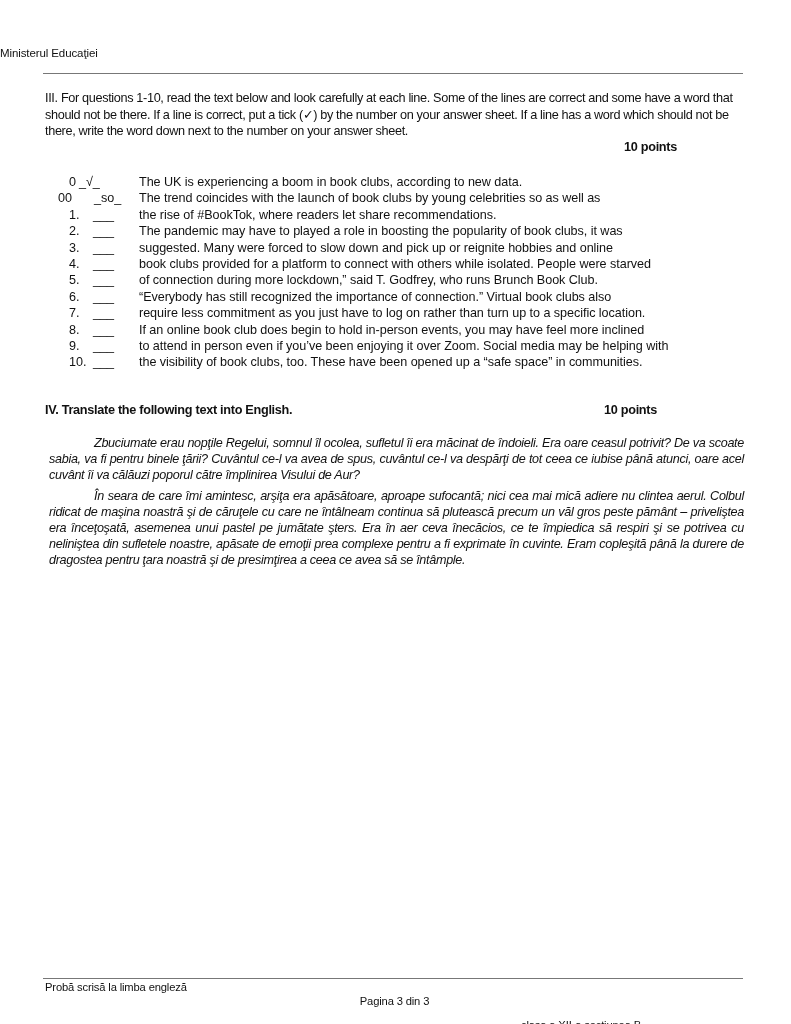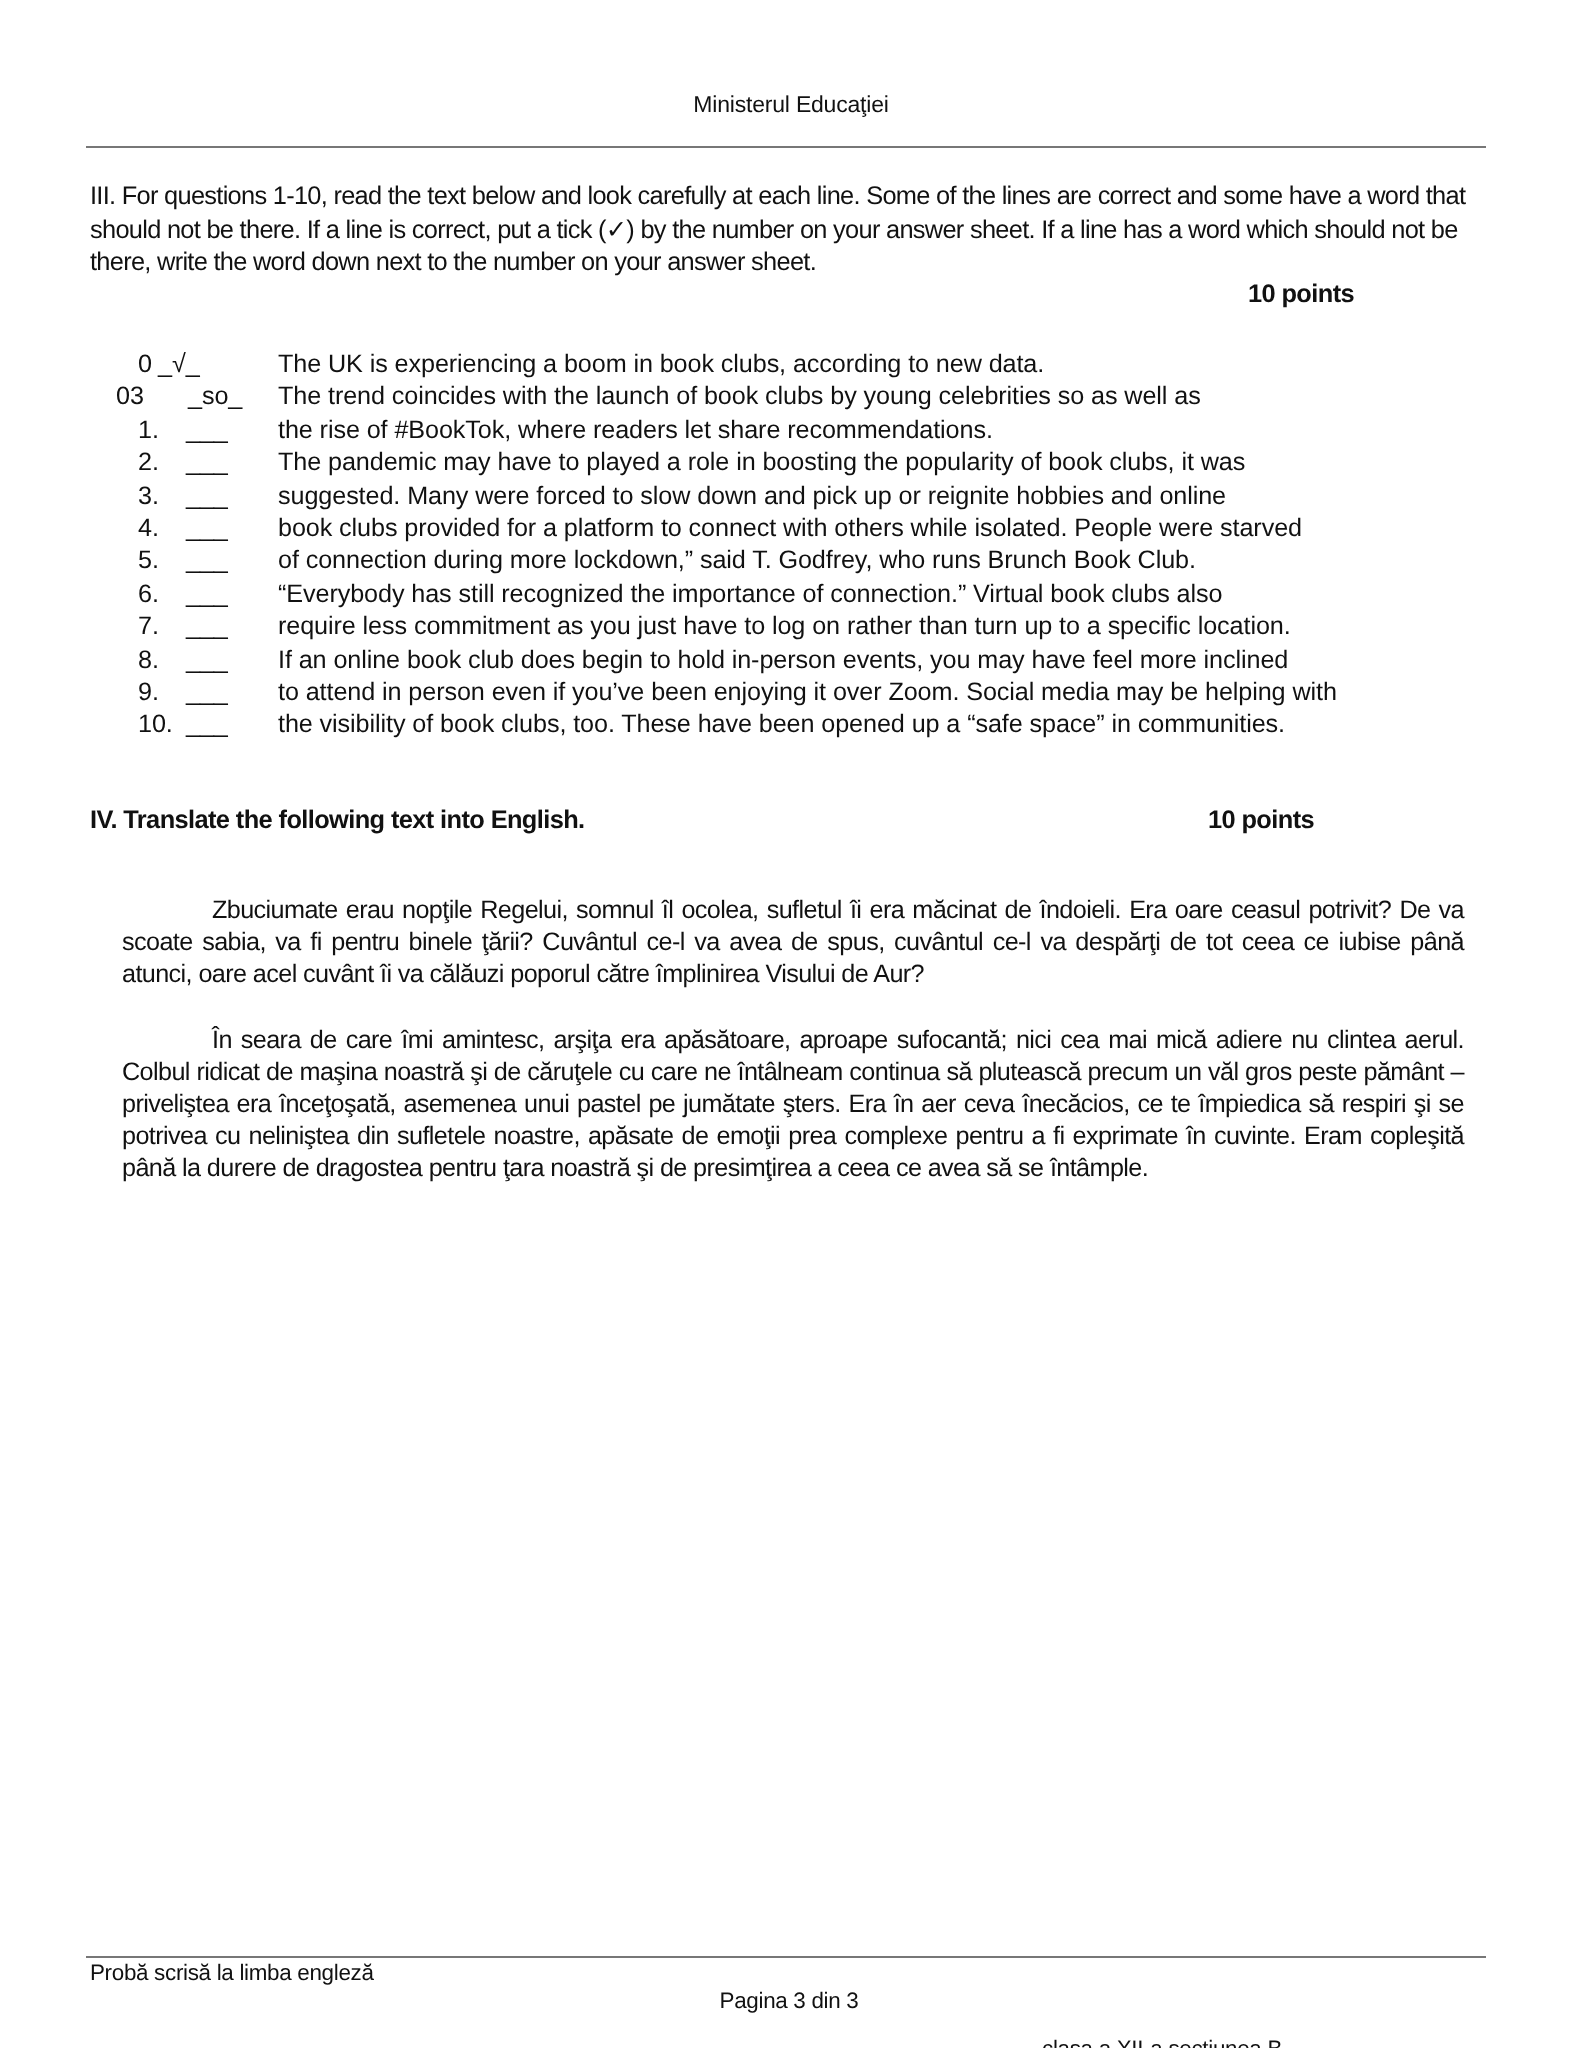--- a/index.html
+++ b/index.html
@@ -1,21 +1,21 @@
 <!DOCTYPE html>
 <html><head>
   <meta charset="utf-8">
   <style>
     html, body { margin: 0; padding: 0; background: #ffffff; }
     body {
       width: 791px; height: 1024px; position: relative; overflow: hidden;
       font-family: "Liberation Sans", sans-serif; color: #111;
     }
     .header-title {
-      position: absolute; top: 47px; left: 0; width: 791px; text-align: center;
+      position: absolute; top: 47px; left: 0; width: 791px; text-align: left;
       font-size: 11.5px; letter-spacing: -0.1px;
     }
     .hr-top { position: absolute; top: 73px; left: 43px; width: 700px; height: 0; border-top: 1.3px solid #777; }
     .instructions {
       position: absolute; top: 90px; left: 45px; width: 703px;
       font-size: 12.7px; font-weight: normal; line-height: 16.6px; letter-spacing: -0.35px;
     }
     .points-right {
       position: absolute; top: 140px; left: 624px; font-size: 12.7px; font-weight: bold; letter-spacing: -0.3px;
     }
@@ -27,21 +27,21 @@
     .sec4-title {
       position: absolute; top: 403px; left: 45px; font-size: 12.7px; font-weight: bold; letter-spacing: -0.3px;
     }
     .sec4-points {
       position: absolute; top: 403px; left: 604px; font-size: 12.7px; font-weight: bold; letter-spacing: -0.3px;
     }
     .translation {
       position: absolute; top: 431px; left: 45px; width: 703px;
       font-size: 12.6px; line-height: 16.2px; text-align: justify; letter-spacing: -0.3px;
     }
-    .translation p { margin: 16px; text-indent: 45px; }
+    .translation p { margin: 4px; text-indent: 45px; font-style: italic; }
     .hr-bottom { position: absolute; top: 978px; left: 43px; width: 700px; height: 0; border-top: 1.3px solid #777; }
     .footer-left { position: absolute; top: 981px; left: 45px; font-size: 11.2px; letter-spacing: -0.15px; text-align: center; }
     .footer-right { position: absolute; top: 981px; left: 521px; font-size: 11.2px; letter-spacing: -0.15px; margin-top: 38px; }
     .footer-page { position: absolute; top: 995px; left: 0; width: 789px; text-align: center; font-size: 11.2px; letter-spacing: -0.15px; }
   </style>
 </head>
 <body>
 
 <div class="header-title">Ministerul Educaţiei</div>
 <div class="hr-top"></div>
@@ -49,21 +49,21 @@
 <div class="instructions">III. For questions 1-10, read the text below and look carefully at each line. Some of the lines are correct and some have a word that should not be there. If a line is correct, put a tick (✓) by the number on your answer sheet. If a line has a word which should not be there, write the word down next to the number on your answer sheet.</div>
 <div class="points-right">10 points</div>
 
 <div class="lines">
   <div class="line-row" style="top:0px">
     <span class="line-num">0</span>
     <span class="line-blank" style="left:79px">_√_</span>
     <span class="line-text">The UK is experiencing a boom in book clubs, according to new data.</span>
   </div>
   <div class="line-row" style="top:16px">
-    <span class="line-num" style="left:58px">03</span>
+    <span class="line-num" style="left:58px">00</span>
     <span class="line-blank" style="left:94px">_so_</span>
     <span class="line-text">The trend coincides with the launch of book clubs by young celebrities so as well as</span>
   </div>
   <div class="line-row" style="top:32.5px">
     <span class="line-num">1.</span>
     <span class="line-blank">___</span>
     <span class="line-text">the rise of #BookTok, where readers let share recommendations.</span>
   </div>
   <div class="line-row" style="top:49px">
     <span class="line-num">2.</span>

